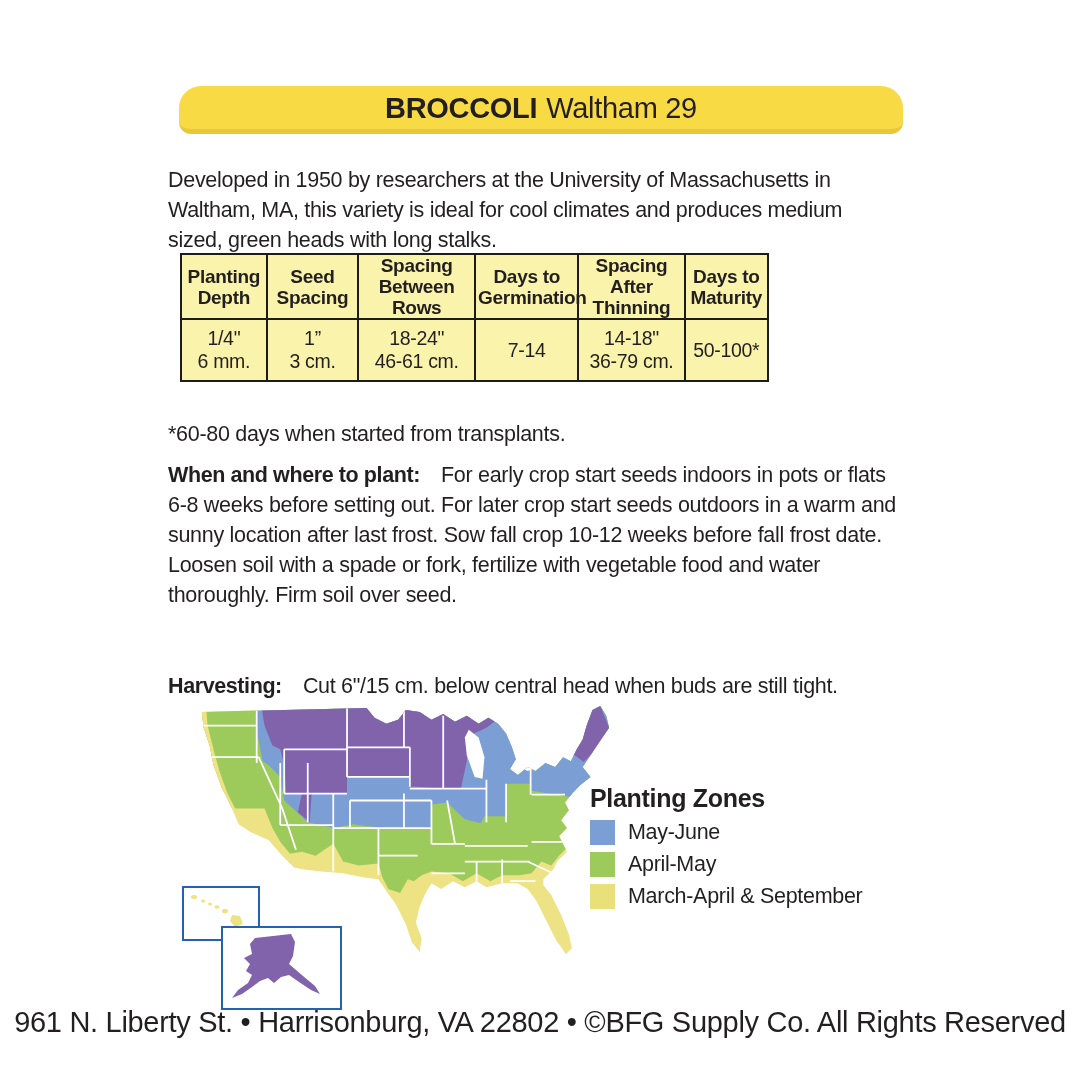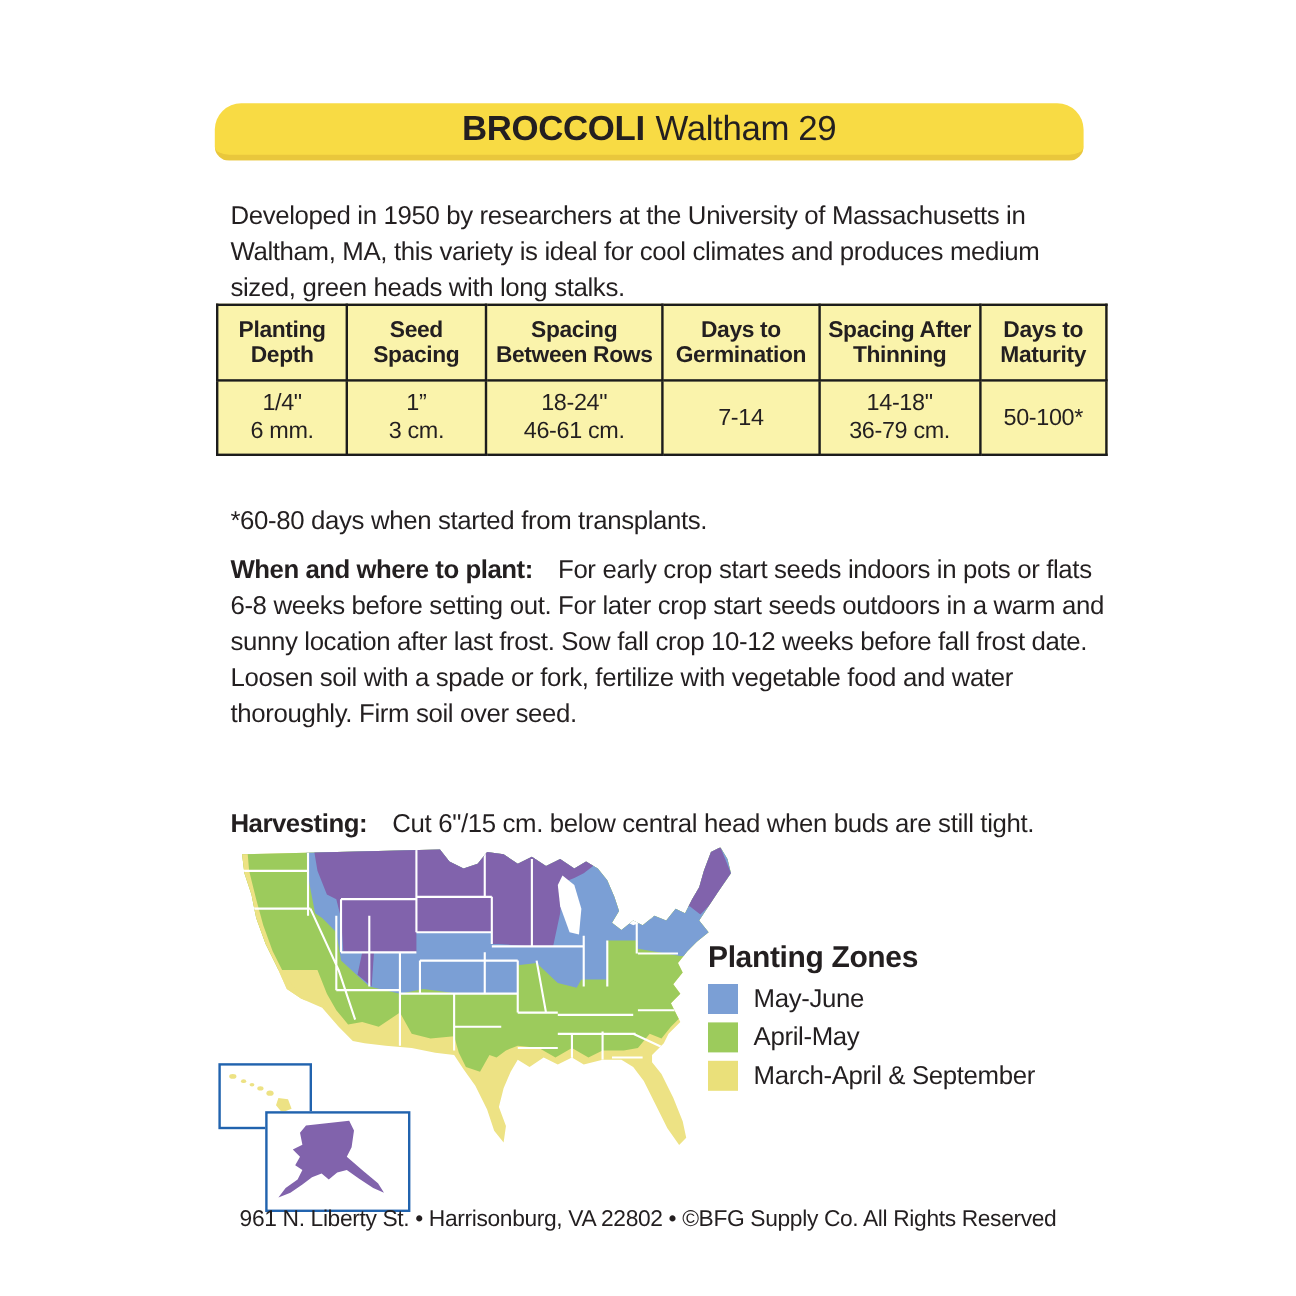--- a/index.html
+++ b/index.html
@@ -8,48 +8,48 @@
 
   
   .band{position:absolute;left:179px;top:86px;width:724px;height:43px;
         background:#F8DB44;border-bottom:5px solid #E9C73C;
         border-radius:22px 22px 12px 12px;text-align:center;}
   .band-inner{line-height:45px;font-size:29px;letter-spacing:-0.3px;white-space:nowrap;}
   .band-inner .t-bold{font-weight:700;}
   .band-inner .t-reg{font-weight:400;margin-left:9px;}
 
   
-  .para{position:absolute;left:192px;width:730px;font-size:21.5px;line-height:30px;
+  .para{position:absolute;left:168px;width:730px;font-size:21.5px;line-height:30px;
         letter-spacing:-0.3px;}
   .para b{font-weight:700;letter-spacing:-0.4px;}
   .sec-text{margin-left:21px;}
 
   
-  .spec-table{position:absolute;left:180px;top:253px;width:743px;border-collapse:collapse;
+  .spec-table{position:absolute;left:180px;top:253px;width:589px;border-collapse:collapse;
               background:#FAF3AB;table-layout:fixed;}
   .spec-table th,.spec-table td{border:2.5px solid #1c1c1c;text-align:center;vertical-align:middle;
               letter-spacing:-0.3px;padding:0 2px;}
   .spec-table th{height:61px;font-size:19px;line-height:21px;font-weight:700;}
   .spec-table td{height:60px;font-size:19.5px;line-height:23px;}
 
   
   .map-svg{position:absolute;left:186px;top:706px;}
   .inset{position:absolute;background:#ffffff;border:2.5px solid #2163AE;}
   .inset-hi{left:182px;top:886px;width:74px;height:51px;}
   .inset-ak{left:221px;top:926px;width:117px;height:80px;}
   .inset svg{display:block;}
 
   .legend{position:absolute;left:590px;top:784px;}
   .legend-title{font-size:25px;font-weight:700;letter-spacing:-0.3px;}
   .legend-row{display:flex;align-items:center;margin-top:7px;}
   .swatch{width:25px;height:25px;margin-right:13px;flex:0 0 auto;}
   .legend-label{font-size:21.5px;letter-spacing:-0.3px;line-height:25px;}
 
   .footer{position:absolute;left:0;top:1006px;width:1080px;text-align:center;
-          font-size:19px;letter-spacing:-0.3px;}
+          font-size:29px;letter-spacing:-0.3px;}
 </style>
 </head>
 <body>
 
 <div class="sheet">
 
   <div class="band">
     <div class="band-inner">
       <span class="t-bold">BROCCOLI</span><span class="t-reg">Waltham 29</span>
     </div>

